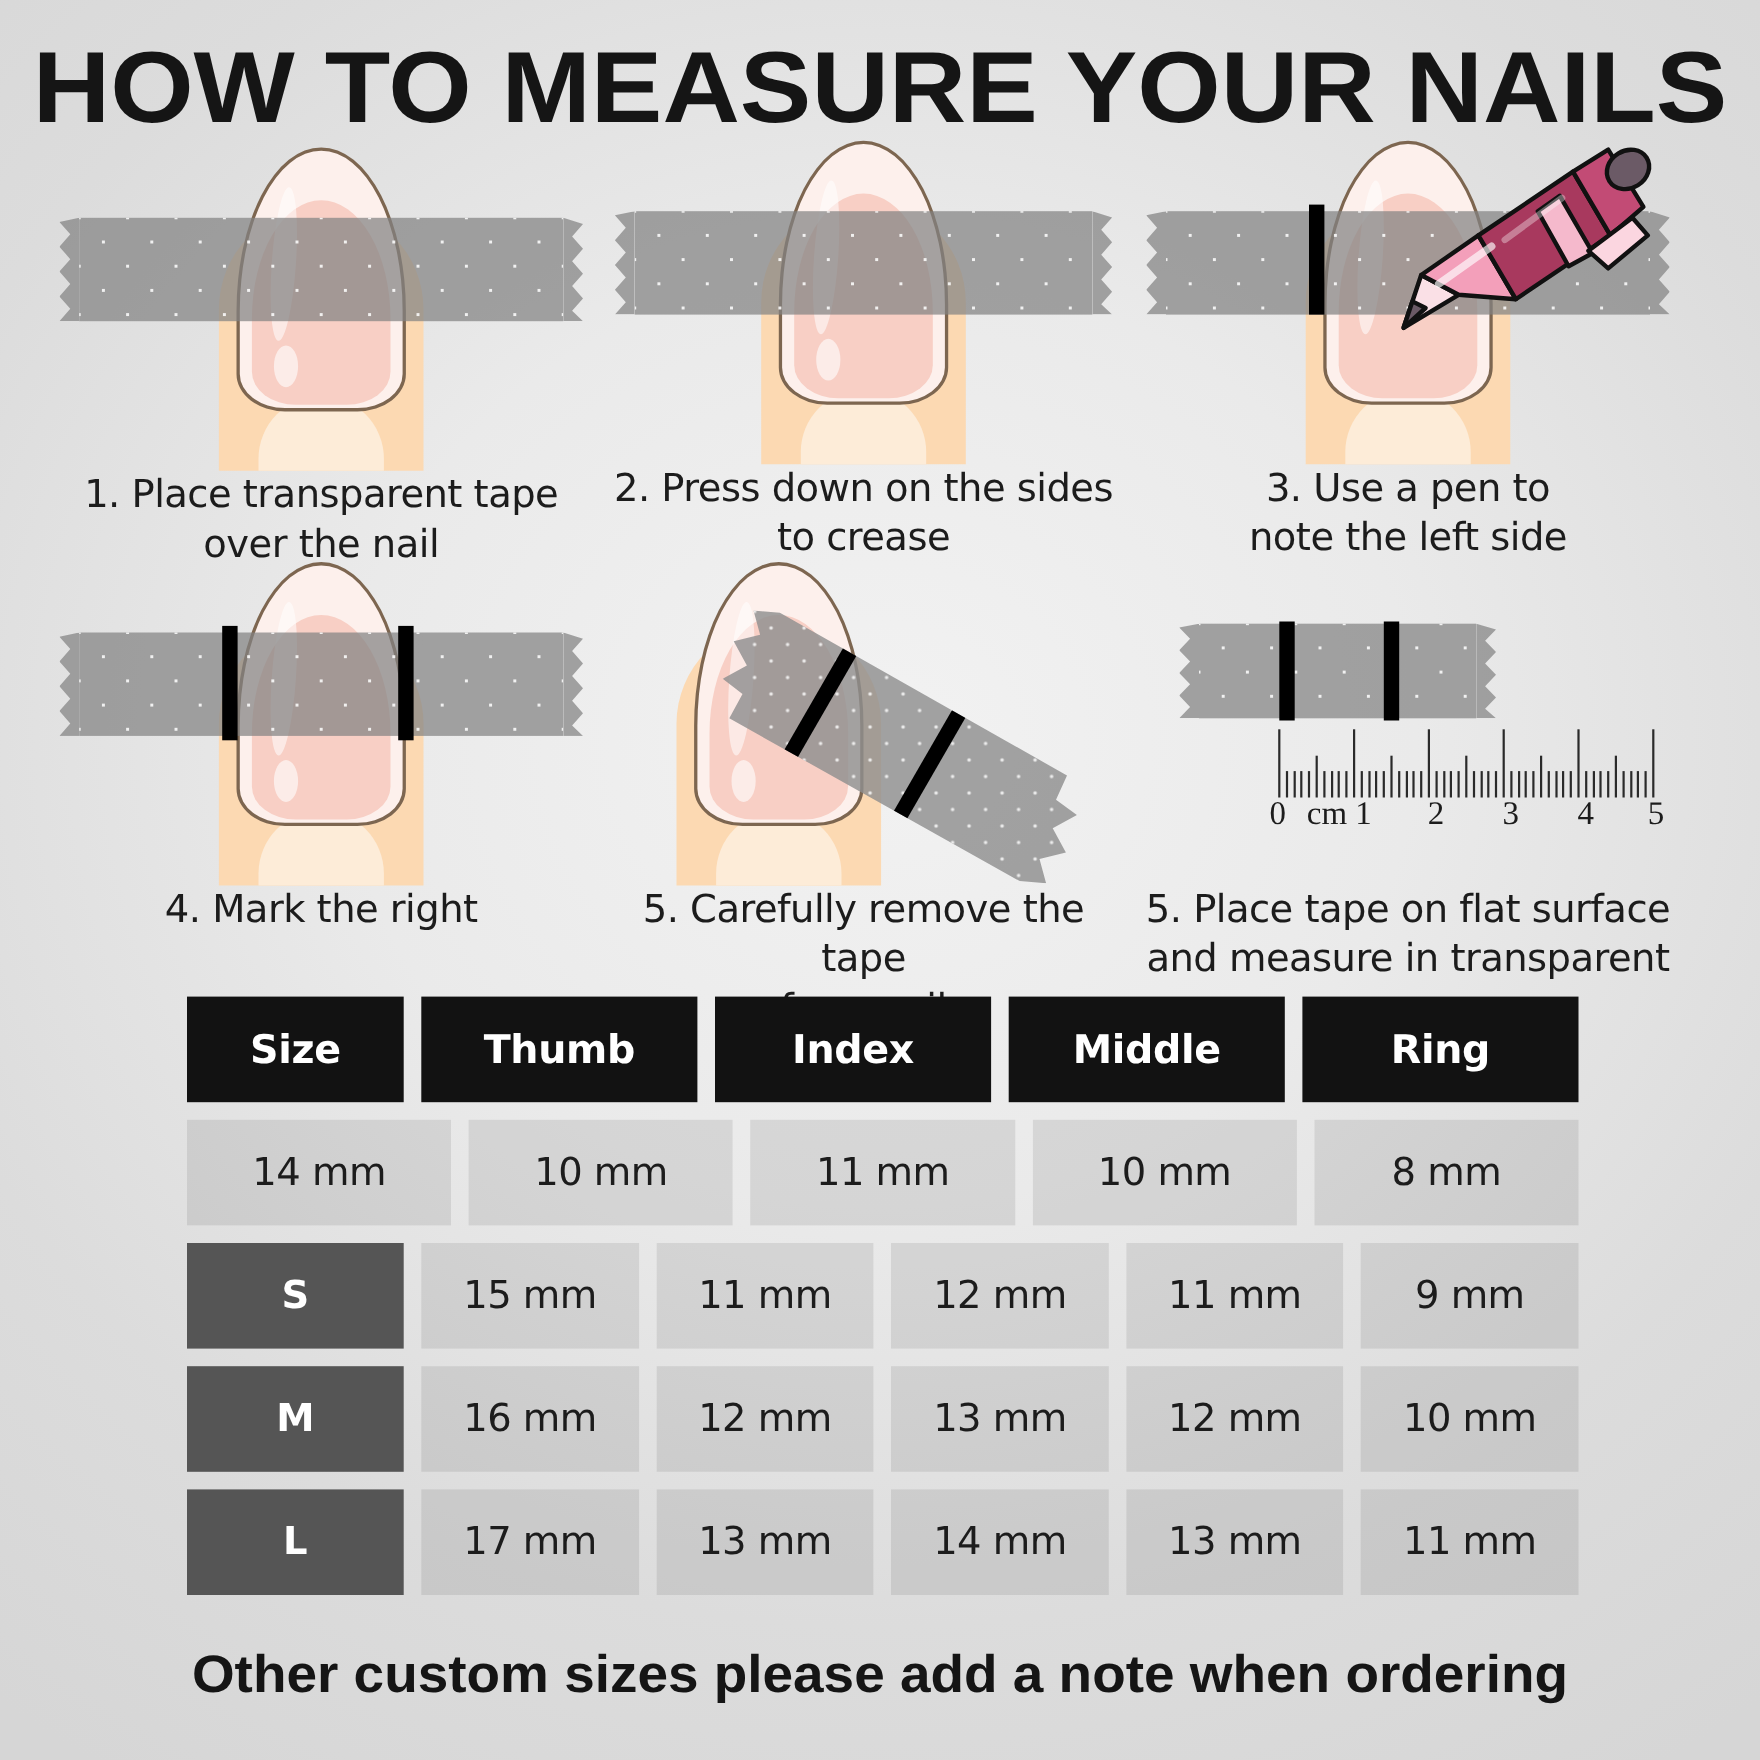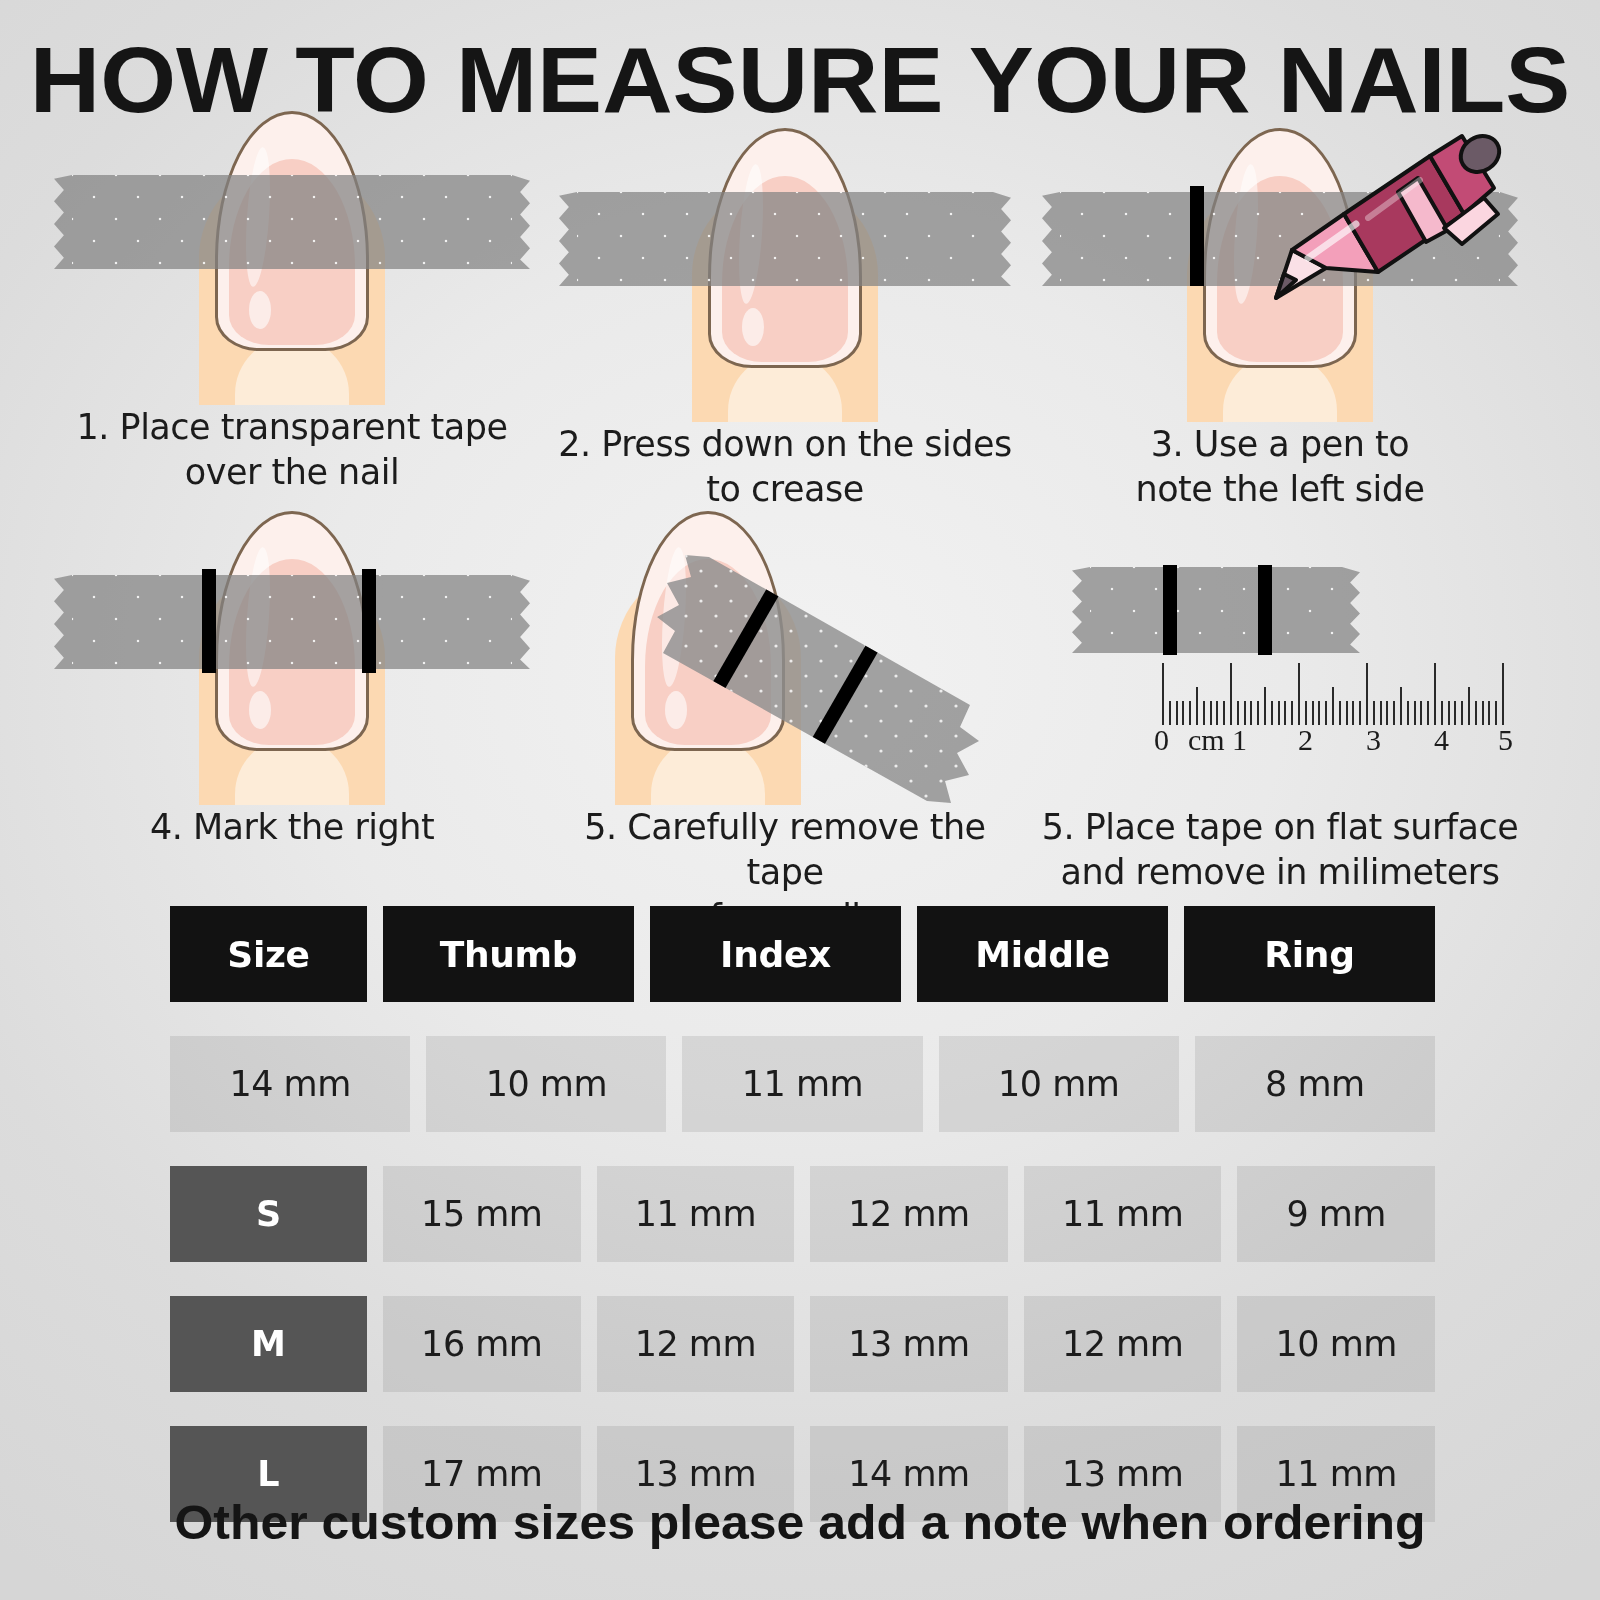--- a/index.html
+++ b/index.html
@@ -154,21 +154,21 @@
   
   #table {
     position: absolute;
     left: 170px;
     top: 906px;
     width: 1265px;
   }
   .trow {
     display: flex;
     gap: 16px;
-    margin-bottom: 34px;
+    margin-bottom: 16px;
   }
   .cell {
     height: 96px;
     display: flex;
     align-items: center;
     justify-content: center;
     box-sizing: border-box;
   }
   .c-size { width: 197px; flex: 0 0 197px; }
   .c-data { flex: 1 1 0; text-align: center; }
@@ -211,21 +211,21 @@
     white-space: nowrap;
   }
 </style>
 </head>
 <body>
 
 <div id="page">
 
   <div id="title">HOW TO MEASURE YOUR NAILS</div>
 
-  <div class="step" style="left:52px; top:105px;">
+  <div class="step" style="left:52px; top:128px;">
     <div class="step-art">
       <div class="finger" style="top:0; width:250px; height:300px;">
         <div class="skin" style="left:32px; top:60px; width:186px; height:240px;"></div>
         <div class="skin-inner" style="left:68px; top:232px; width:114px; height:68px;"></div>
         <div class="nailplate" style="left:48px; top:6px; width:154px; height:240px;"></div>
         <div class="nailbed" style="left:62px; top:54px; width:126px; height:186px;"></div>
         <div class="nail-shine" style="left:80px; top:42px; width:22px; height:140px; transform:rotate(4deg);"></div>
         <div class="nail-shine2" style="left:82px; top:186px; width:22px; height:38px;"></div>
       </div>
       <div class="tape" style="left:20px; top:70px; width:440px; height:94px;">
@@ -419,21 +419,21 @@
       <div class="rulerlabel" style="left:114px; top:218px;">0</div>
       <div class="rulerlabel" style="left:148px; top:218px;">cm</div>
       <div class="rulerlabel" style="left:192px; top:218px;">1</div>
       <div class="rulerlabel" style="left:258px; top:218px;">2</div>
       <div class="rulerlabel" style="left:326px; top:218px;">3</div>
       <div class="rulerlabel" style="left:394px; top:218px;">4</div>
       <div class="rulerlabel" style="left:458px; top:218px;">5</div>
     </div>
     <div class="step-caption" style="width:520px; margin-left:-20px;">
       <div>5. Place tape on flat surface</div>
-      <div>and remove in milimeters</div>
+      <div>and measure in transparent</div>
     </div>
   </div>
 
   <div id="table">
 
     <div class="trow">
       <div class="cell c-size head">Size</div>
       <div class="cell c-data head">Thumb</div>
       <div class="cell c-data head">Index</div>
       <div class="cell c-data head">Middle</div>

